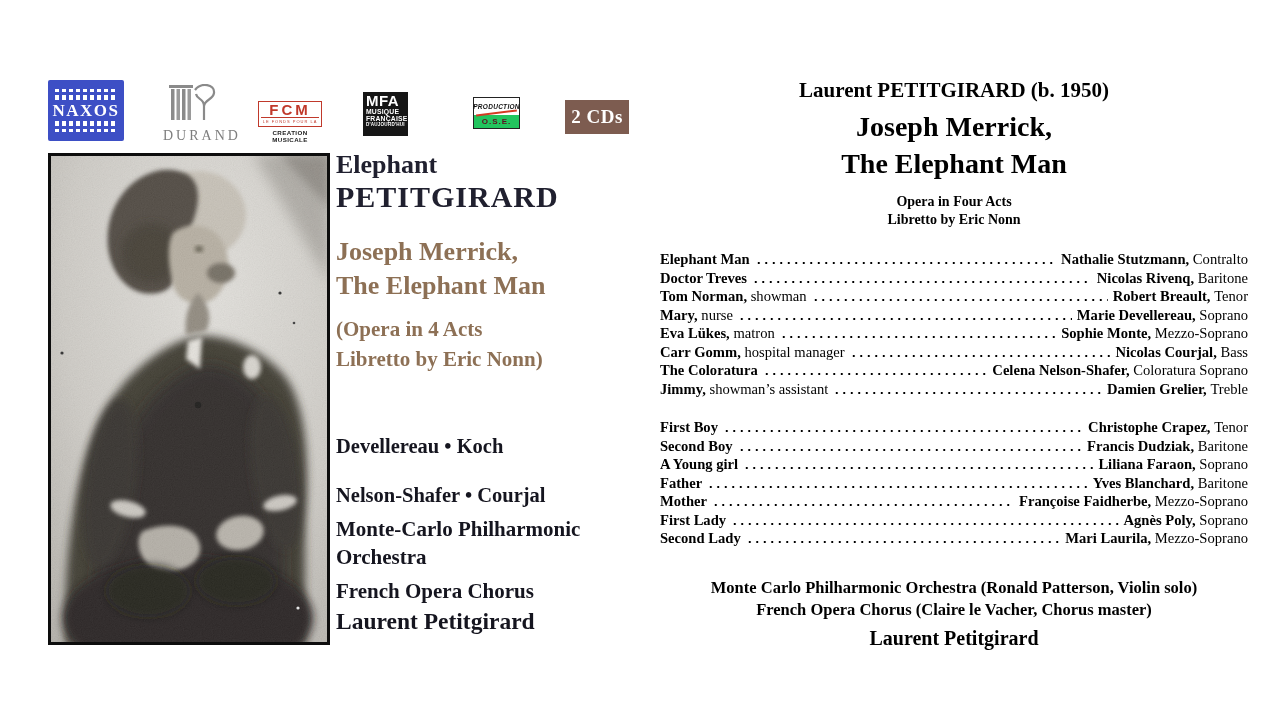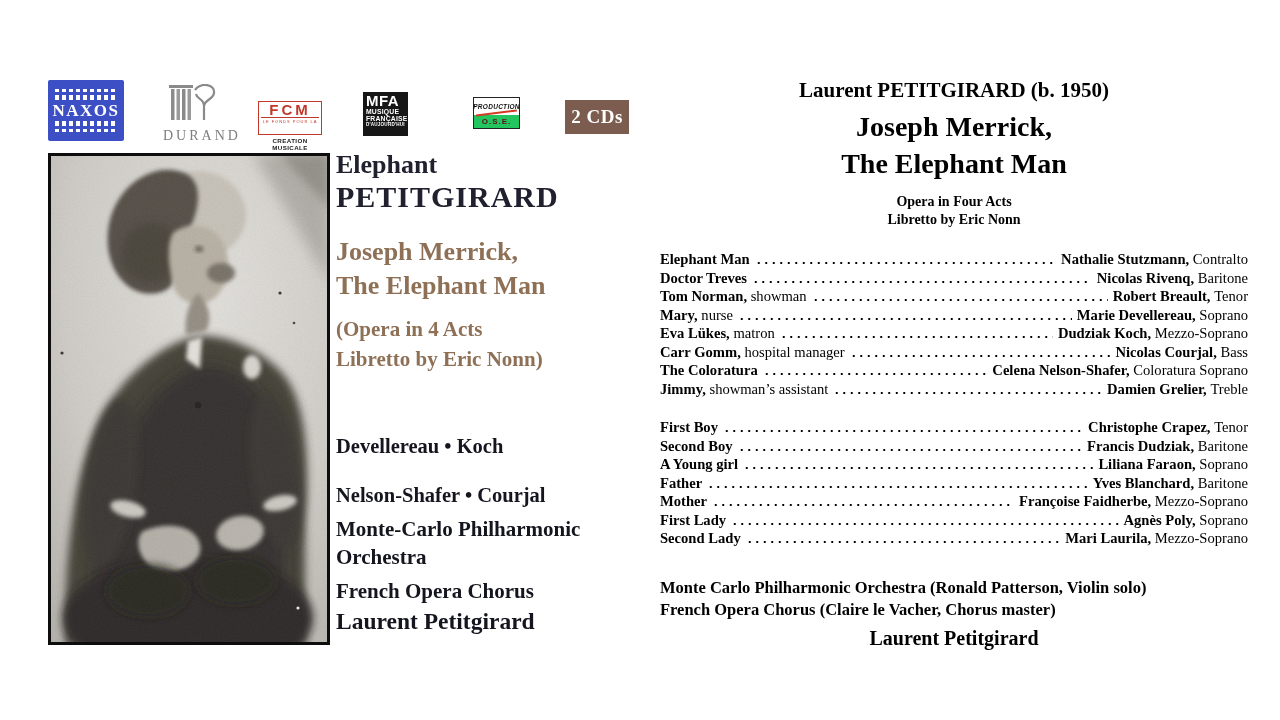--- a/index.html
+++ b/index.html
@@ -12,21 +12,21 @@
          display:flex;flex-direction:column;justify-content:center;align-items:center;}
   .naxos .strip{width:62px;height:3px;margin:1.5px 0;
         background-image:repeating-linear-gradient(90deg,#fff 0 4px,transparent 4px 7px);}
   .naxos .strip.sq{height:5px;}
   .naxos .word{color:#fff;font-weight:bold;font-size:17px;letter-spacing:1.5px;line-height:18px;}
 
   .durand{left:163px;top:84px;width:62px;height:52px;text-align:center;}
   .durand .word{display:block;margin-top:2px;color:#7e7e7e;font-size:14px;letter-spacing:3px;}
 
   .fcm{left:258px;top:101px;width:64px;text-align:center;font-family:"Liberation Sans",sans-serif;}
-  .fcm .box{border:1.5px solid #c0392b;padding:1px 2px 10px;}
+  .fcm .box{border:1.5px solid #c0392b;padding:1px 2px 2px;}
   .fcm .word{color:#c0392b;font-weight:bold;font-size:15px;letter-spacing:3px;line-height:14px;
              border-bottom:1.5px solid #c0392b;display:block;}
   .fcm .sub{display:block;color:#c0392b;font-size:4px;letter-spacing:1px;line-height:5px;margin-top:1px;}
   .fcm .cap{display:block;color:#1a1a1a;font-weight:bold;font-size:6.2px;letter-spacing:.4px;margin-top:2px;}
 
   .mfa{left:363px;top:92px;width:45px;height:44px;background:#161616;color:#fff;
        font-family:"Liberation Sans",sans-serif;padding:2px 0 0 3px;box-sizing:border-box;}
   .mfa .big{font-size:15px;font-weight:bold;line-height:14px;letter-spacing:.5px;}
   .mfa .s1{font-size:6.8px;font-weight:bold;line-height:7px;letter-spacing:.2px;}
   .mfa .s2{font-size:4.6px;font-weight:bold;line-height:6px;letter-spacing:.2px;}
@@ -72,21 +72,21 @@
   .rp-sub{text-align:center;font-weight:bold;font-size:14px;line-height:17.5px;}
   .rp-sub.first{margin-top:11px;}
   .cast{margin-top:22px;}
   .cast.second{margin-top:20px;}
   .cast-row{display:flex;align-items:baseline;font-size:14.6px;line-height:18.5px;white-space:nowrap;}
   .cast-row .role,.cast-row .performer{font-weight:bold;}
   .cast-row .leader{flex:1 1 auto;align-self:stretch;margin:0 5px;min-width:18px;
       background-image:radial-gradient(circle,#000 1.1px,transparent 1.5px);
       background-size:7.5px 4px;background-repeat:repeat-x;
       background-position:0 calc(100% - 3.5px);}
-  .credits{margin-top:29px;font-weight:bold;font-size:16.5px;line-height:22px;}
+  .credits{margin-top:29px;text-align:center;font-weight:bold;font-size:16.5px;line-height:22px;}
   .rp-cond{margin-top:4px;text-align:center;font-weight:bold;font-size:20px;line-height:26px;}
 </style>
 </head>
 <body>
 
 <div id="stage">
 
   <div class="logo naxos" id="naxos-box" style="background: rgb(61, 79, 197);">
     <div class="strip"></div>
     <div class="strip sq"></div>
@@ -242,21 +242,21 @@
           <span class="role">Mary,</span>
           <span class="note">&nbsp;nurse</span>
           <span class="leader"></span>
           <span class="performer">Marie Devellereau,</span>
           <span class="voice">&nbsp;Soprano</span>
         </div>
         <div class="cast-row">
           <span class="role">Eva Lükes,</span>
           <span class="note">&nbsp;matron</span>
           <span class="leader"></span>
-          <span class="performer">Dudziak Koch,</span>
+          <span class="performer">Sophie Monte,</span>
           <span class="voice">&nbsp;Mezzo-Soprano</span>
         </div>
         <div class="cast-row">
           <span class="role">Carr Gomm,</span>
           <span class="note">&nbsp;hospital manager</span>
           <span class="leader"></span>
           <span class="performer">Nicolas Courjal,</span>
           <span class="voice">&nbsp;Bass</span>
         </div>
         <div class="cast-row">

